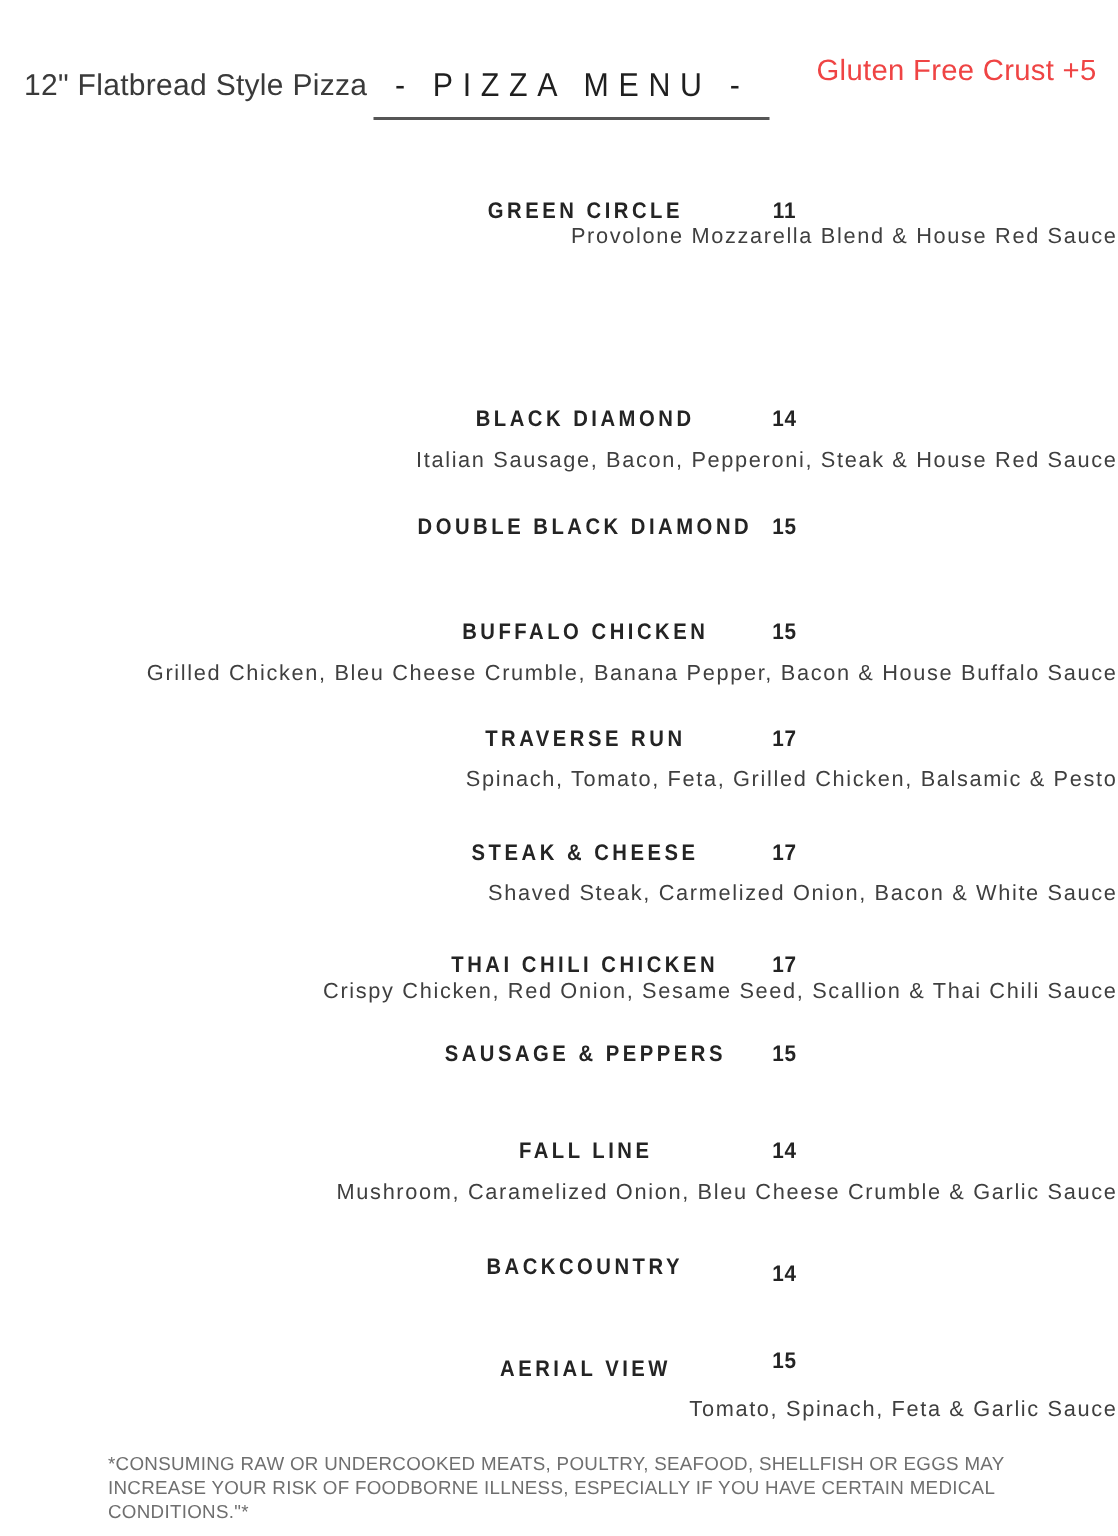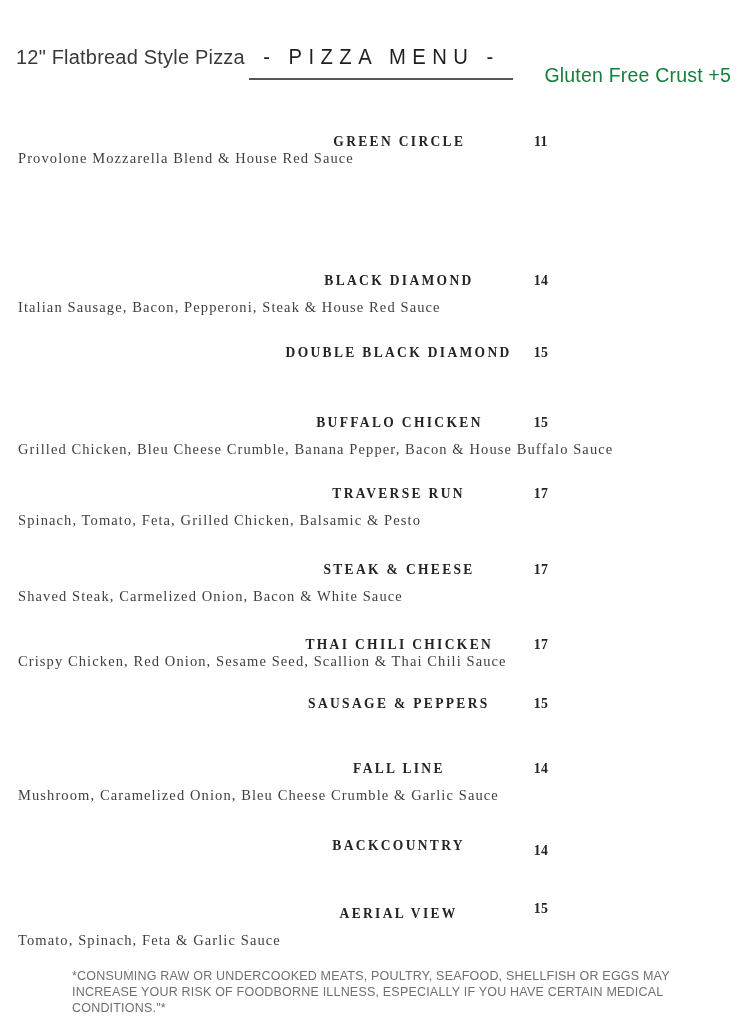--- a/index.html
+++ b/index.html
@@ -15,22 +15,22 @@
     background: #ffffff;
   }
 
   
   .hdr-left {
     position: absolute; left: 16px; top: 46px;
     font-size: 20px; color: #3a3a3a; letter-spacing: 0.2px;
     white-space: nowrap;
   }
   .hdr-right {
-    position: absolute; right: 14px; top: 64px;
-    font-size: 19.5px; color: #15803d; letter-spacing: 0.2px;
+    position: absolute; right: 14px; top: 36px;
+    font-size: 19.5px; color: #ef4444; letter-spacing: 0.2px;
     white-space: nowrap;
   }
   .hdr-title {
     position: absolute; left: 249px; top: 42px; width: 264px;
     text-align: center;
     font-size: 22px; font-weight: normal; color: #1f1f1f;
     letter-spacing: 7px;
     line-height: 30px;
     padding-bottom: 6px;
     border-bottom: 2px solid #565656;
@@ -38,21 +38,21 @@
   }
   .hdr-title .squeeze {
     display: inline-block;
     transform: scaleX(0.92);
     transform-origin: center;
     white-space: nowrap;
   }
 
   
   .item {
-    position: absolute; left: 18px; right: 0; font-family: Liberation Serif, serif;
+    position: absolute; left: 0; right: 0;
   }
   .item .name-row {
     position: relative;
     padding-left: 35px;
     text-align: center;
     height: 16px; line-height: 16px;
   }
   .item .name {
     display: inline-block;
     font-size: 15px; font-weight: bold; color: #242424;
@@ -63,21 +63,21 @@
   }
   .item .price {
     position: absolute; left: 505px; top: 0; width: 36px;
     text-align: center;
     font-size: 15px; font-weight: bold; color: #242424;
     letter-spacing: 0.5px;
     transform: scaleX(0.92);
   }
   .item .desc {
     margin-top: 11px;
-    text-align: left;
+    text-align: right;
     font-size: 14.5px; color: #3f3f3f;
     letter-spacing: 1.1px;
     white-space: nowrap;
     line-height: 16px;
   }
   .item.tight .desc { margin-top: 1px; }
 
   
   .footer {
     position: absolute; left: 72px; top: 968px; width: 600px;

